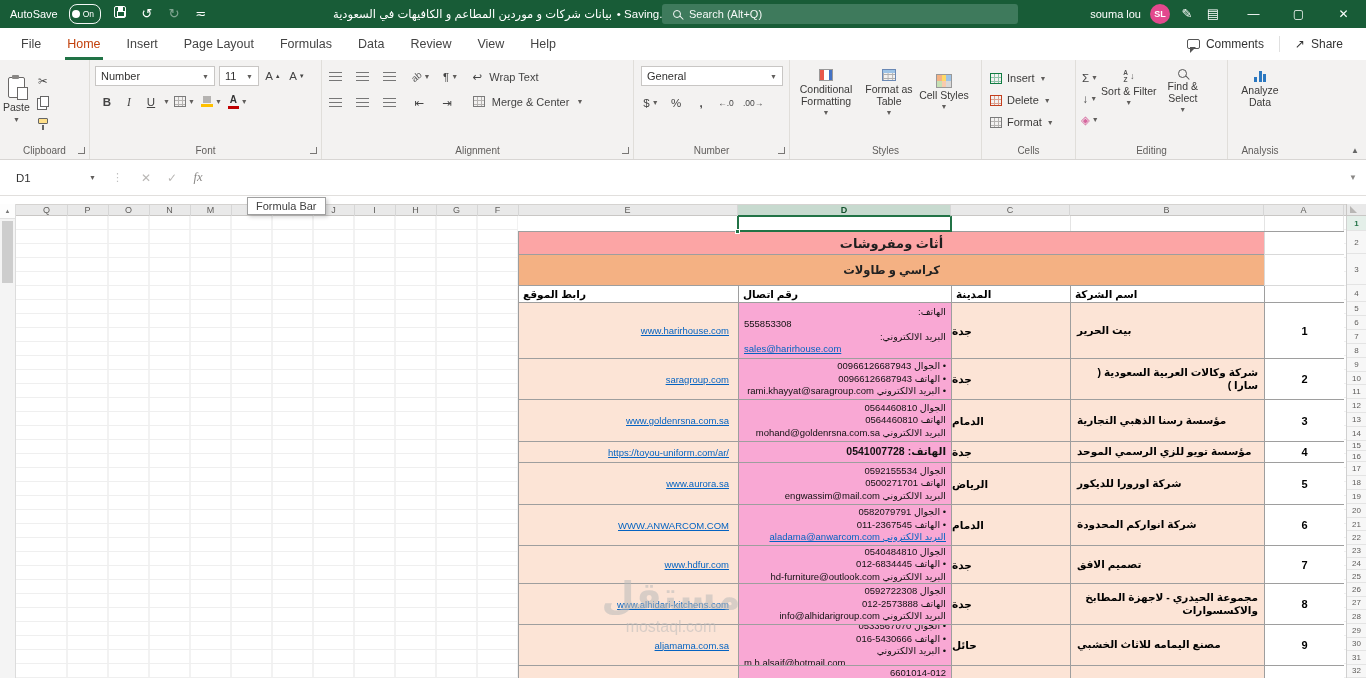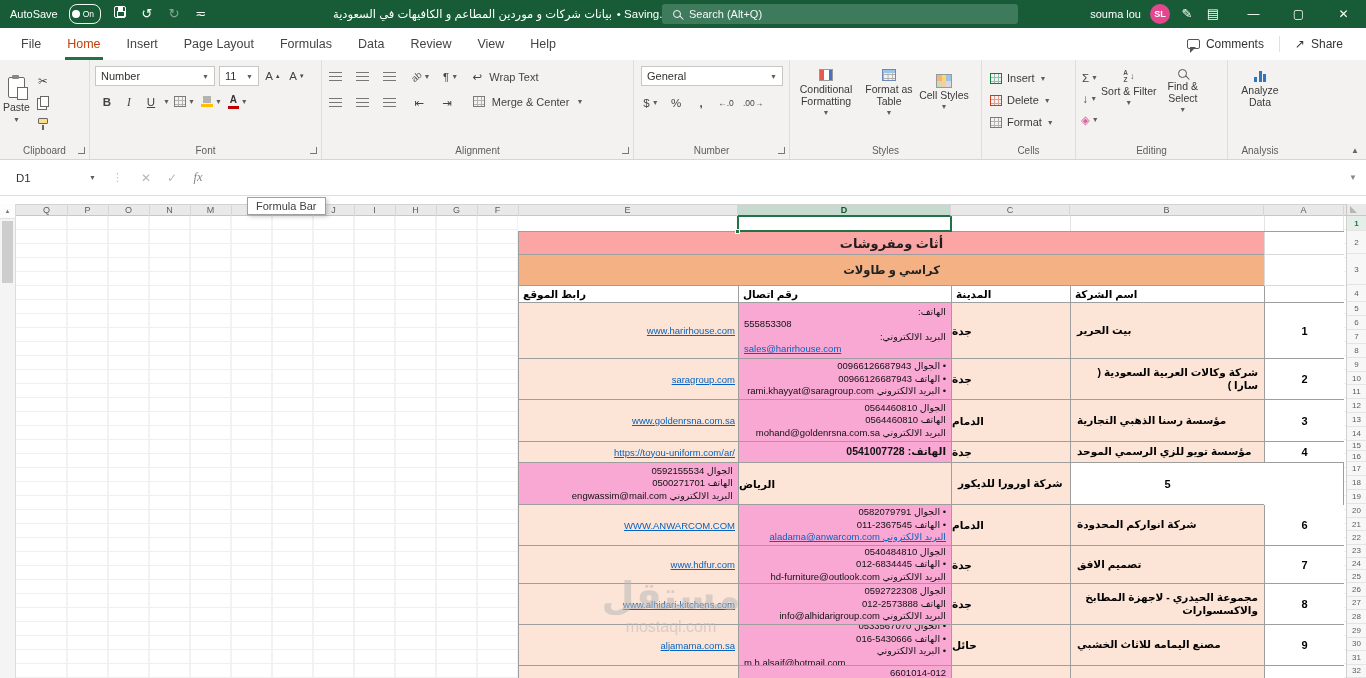--- a/index.html
+++ b/index.html
@@ -104,21 +104,21 @@
   .r1band .vl { position:absolute; top:0; bottom:0; width:1px; background:#e4e4e4; }
 
   .tbl { position:absolute; left:518px; top:231px; width:826px; border-top:1px solid #9e9e9e; border-right:1px solid #9e9e9e; background:#fff; z-index:5; }
   .trow { display:grid; grid-template-columns:220px 213px 119px 194px 80px; }
   .c { border-left:1px solid #9e9e9e; border-bottom:1px solid #9e9e9e; overflow:hidden; cursor:cell; }
   .banner { grid-column:1/5; display:flex; align-items:center; justify-content:center; border-left:1px solid #9e9e9e; border-bottom:1px solid #9e9e9e; direction:rtl; cursor:cell; }
   .banner.y { background:#fca5a5; font-weight:bold; font-size:13px; color:#1f1f1f; }
   .banner.o { background:#f4b183; font-weight:bold; font-size:11.5px; color:#222; }
   .c.acol { border-left:1px solid #d9d9d9; border-bottom:1px solid #d9d9d9; background:#fff; }
   .c.h { display:flex; align-items:center; justify-content:flex-end; padding:0 4px; font-weight:bold; font-size:10.5px; direction:rtl; background:#fff; }
-  .c.web { background:#fce4d6; display:flex; align-items:center; justify-content:flex-end; padding-right:3px; }
+  .c.web { background:#fce4d6; display:flex; align-items:center; justify-content:flex-end; padding-right:9px; }
   .wlnk { color:#0563c1; text-decoration:underline; font-size:9.5px; white-space:nowrap; cursor:pointer; }
   .c.ph { background:#f9a8d4; display:flex; flex-direction:column; justify-content:center; padding:1px 5px; font-size:9.5px; color:#111; }
   .pl { direction:rtl; text-align:right; line-height:1.3; white-space:nowrap; }
   .pl.left { direction:ltr; text-align:left; }
   .pl.b { font-weight:bold; font-size:10.5px; }
   .pl.lnkline, .pl.lnk { color:#0563c1; text-decoration:underline; }
   .c.city { background:#fce4d6; display:flex; align-items:center; justify-content:flex-end; padding-right:8px; font-weight:bold; font-size:10.5px; direction:rtl; }
   .c.co { background:#fce4d6; display:flex; align-items:center; justify-content:flex-end; padding:0 6px; font-weight:bold; font-size:10.5px; direction:rtl; text-align:right; line-height:1.25; }
   .c.no { background:#fff; display:flex; align-items:center; justify-content:center; font-weight:bold; font-size:11px; }
 
@@ -531,20 +531,23 @@
         </div>
       <div class="c ph">
         <div class="pl b">الهاتف: 0541007728</div>
       </div>
       <div class="c city">جدة</div>
       <div class="c co">مؤسسة تويو للزي الرسمي الموحد</div>
       <div class="c no">4</div>
     </div>
 
     <div class="trow" style="height:42px">
+      <div class="c web">
+          <span class="wlnk">www.aurora.sa</span>
+        </div>
       <div class="c ph">
         <div class="pl">الجوال 0592155534</div>
         <div class="pl">الهاتف 0500271701</div>
         <div class="pl">البريد الالكتروني engwassim@mail.com</div>
       </div>
       <div class="c city">الرياض</div>
       <div class="c co">شركة اورورا للديكور</div>
       <div class="c no">5</div>
     </div>
 

